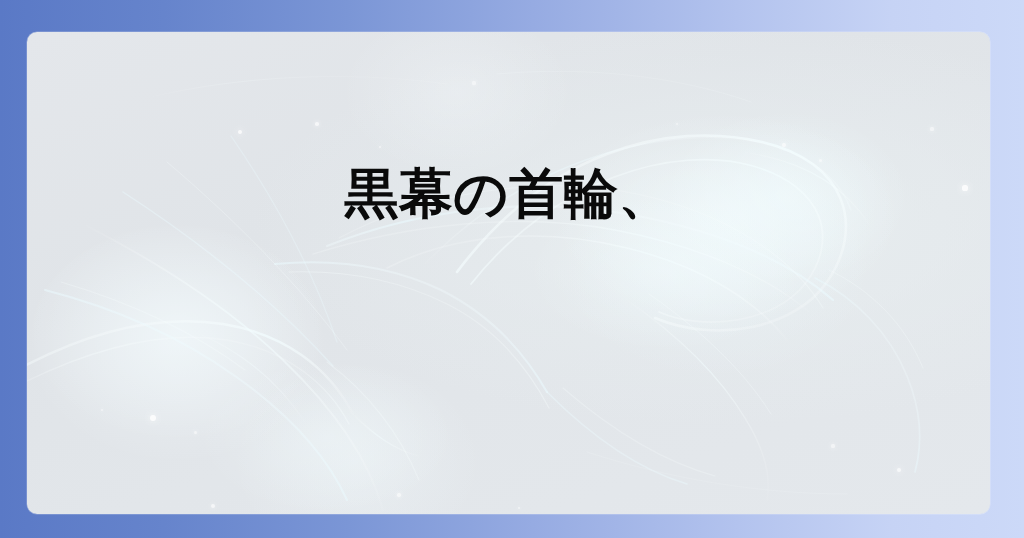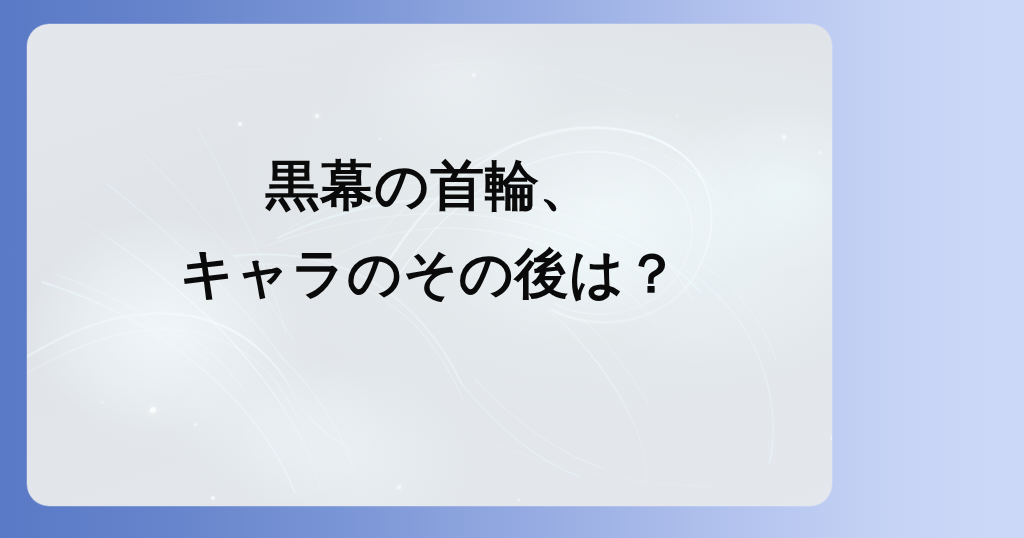--- a/index.html
+++ b/index.html
@@ -28,24 +28,24 @@
                 #b3c3ee 72%,
                 #c6d3f5 87%,
                 #ccd9f8 100%);
     overflow: hidden;
   }
 
   
   #content-card {
     position: absolute;
     left: 27px;
-    top: 24px;
-    width: 805px;
+    top: 32px;
+    width: 963px;
     height: 482px;
-    border-radius: 22px;
+    border-radius: 10px;
     overflow: hidden;
     background:
       radial-gradient(ellipse 70% 60% at 72% 40%, rgba(232,238,240,0.95) 0%, rgba(226,230,234,0.0) 70%),
       linear-gradient(160deg, #e4e7eb 0%, #e0e4e8 35%, #e2e6ea 62%, #e4e8ec 100%);
     box-shadow: 0 0 0 0.5px rgba(255,255,255,0.35);
   }
 
   
   .smoke-layer {
     position: absolute;
@@ -189,17 +189,16 @@
         <div class="sparkle" style="left: 184px; top: 472px; width: 4px; height: 4px; opacity: 0.65; box-shadow: rgba(255, 255, 255, 0.9) 0px 0px 5px;"></div>
         <div class="sparkle" style="left: 490.6px; top: 474.6px; width: 2.8px; height: 2.8px; opacity: 0.5; box-shadow: rgba(255, 255, 255, 0.9) 0px 0px 3.5px;"></div>
         <div class="sparkle" style="left: 804.4px; top: 412.4px; width: 3.2px; height: 3.2px; opacity: 0.55; box-shadow: rgba(255, 255, 255, 0.9) 0px 0px 4px;"></div>
         <div class="sparkle" style="left: 869.8px; top: 435.8px; width: 4.4px; height: 4.4px; opacity: 0.7; box-shadow: rgba(255, 255, 255, 0.9) 0px 0px 5.5px;"></div>
         <div class="sparkle" style="left: 648.6px; top: 90.6px; width: 2.8px; height: 2.8px; opacity: 0.45; box-shadow: rgba(255, 255, 255, 0.9) 0px 0px 3.5px;"></div>
         <div class="sparkle" style="left: 445.4px; top: 49.4px; width: 3.2px; height: 3.2px; opacity: 0.5; box-shadow: rgba(255, 255, 255, 0.9) 0px 0px 4px;"></div>
       </div>
 
     <div id="headline-block">
       <span class="headline-line" style="color: rgb(10, 10, 10);">黒幕の首輪、</span>
-      <span class="headline-line" style="color: rgb(10, 10, 10);">キャラのその後は？</span>
     </div>
 
   </div>
 </div>
 
 </body></html>

